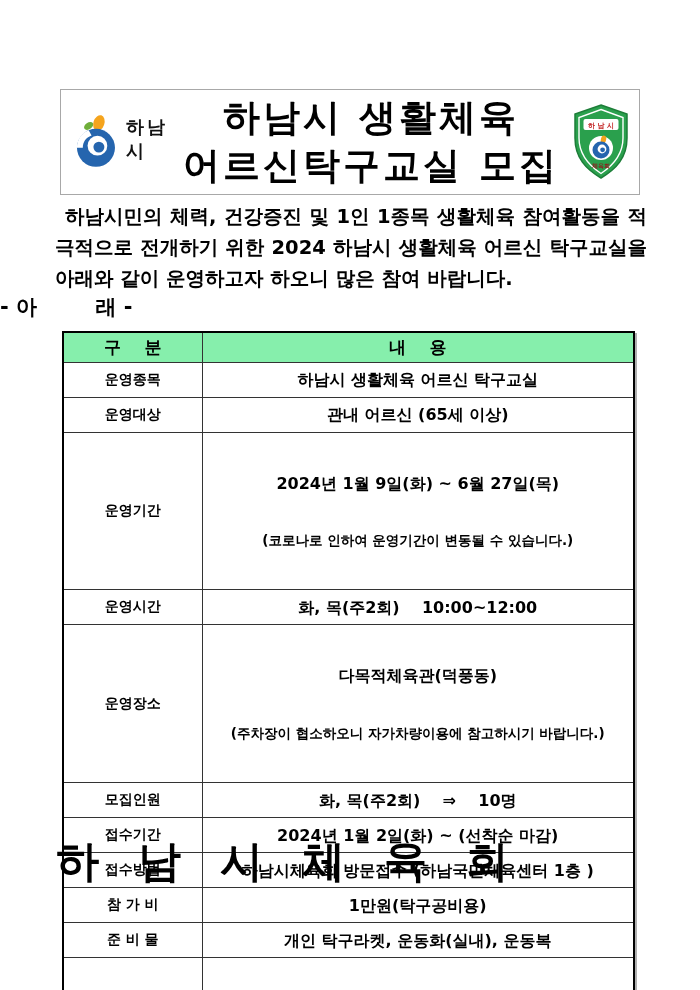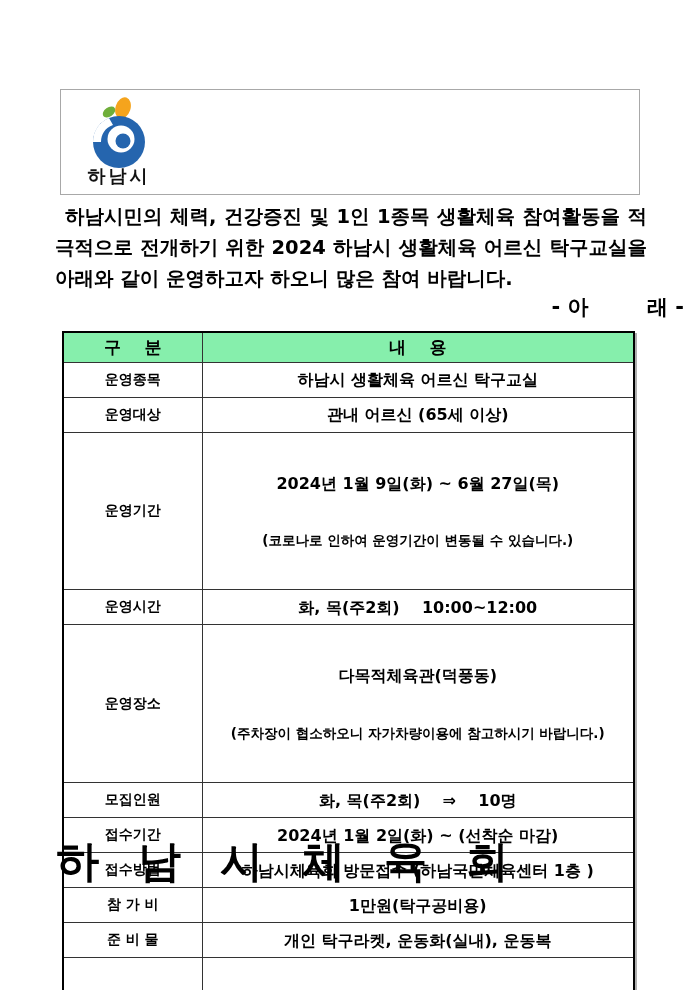--- a/index.html
+++ b/index.html
@@ -3,30 +3,30 @@
 <meta charset="utf-8">
 <style>
   * { margin:0; padding:0; box-sizing:border-box; }
   html,body { background:#fff; }
   body { font-family:"DejaVu Sans", sans-serif; font-weight:700; color:#000; }
   .page { position:relative; width:700px; height:990px; background:#fff; overflow:hidden; margin:0 auto; }
 
   
   .header-box { position:absolute; left:60px; top:89px; width:580px; height:106px;
     border:1px solid #a8a8a8; display:flex; align-items:center; padding:0 5px; background:#fff; }
-  .city-logo { width:106px; display:flex; flex-direction:column; align-items:center; }
+  .city-logo { width:106px; display:flex; align-items:center; }
   .city-logo-label { font-size:18px; letter-spacing:3px; margin-top:-7px; color:#111; }
   .title-block { flex:1; text-align:center; }
   .title-line { font-size:37px; line-height:48px; letter-spacing:3px; white-space:pre; color:#000; }
   .shield-wrap { width:62px; margin-right:2px; display:flex; justify-content:center; }
 
   
   .intro { position:absolute; left:55px; top:201px; width:592px; font-size:19.5px;
     line-height:31px; text-align:justify; text-indent:10px; color:#000; }
-  .below-marker { position:absolute; top:293px; left:0; width:684px; text-align:right;
+  .below-marker { position:absolute; top:293px; left:0; width:684px; text-align:left;
     font-size:21px; white-space:pre; }
 
   
   table.info { position:absolute; left:62px; top:331px; width:573px; border-collapse:collapse;
     table-layout:fixed; background:#fff; border:2.5px solid #000;
     box-shadow:2px 2px 0 rgba(110,110,110,.55); }
   table.info th, table.info td { border:1px solid #333; vertical-align:middle; }
   table.info thead th { background:#86efac; height:30px; font-size:17px; white-space:pre;
     text-align:center; font-weight:700; }
   td.label { font-size:14px; text-align:center; white-space:pre; }
@@ -48,20 +48,38 @@
     <div class="city-logo">
       <svg width="82" height="74" viewBox="0 0 82 74">
         <ellipse cx="31" cy="15" rx="7" ry="4.5" transform="rotate(-35 31 15)" fill="#6fae3a"></ellipse>
         <ellipse cx="45" cy="11" rx="7.5" ry="11" transform="rotate(18 45 11)" fill="#f5a41d"></ellipse>
         <circle cx="41" cy="45" r="26" fill="#2565ae"></circle>
         <circle cx="43" cy="42" r="13.5" fill="#ffffff"></circle>
         <circle cx="45" cy="44" r="7.5" fill="#2565ae"></circle>
         <path d="M15,45 C15,34 21,25 31,21 L35,28 C27,31 23,37 23,45 Z" fill="#ffffff"></path>
       </svg>
       <div class="city-logo-label">하남시</div>
+    </div>
+    <div class="title-block">
+      <div class="title-line">하남시 생활체육</div>
+      <div class="title-line">어르신탁구교실 모집</div>
+    </div>
+    <div class="shield-wrap">
+      <svg width="58" height="78" viewBox="0 0 58 78">
+        <path d="M29,2 L55,11 L55,35 C55,55 44,66 29,75 C14,66 3,55 3,35 L3,11 Z" fill="#2aa04d" stroke="#1d7d38" stroke-width="1.5"></path>
+        <path d="M29,6.5 L51,14.5 L51,35 C51,52 41,62.5 29,70.5 C17,62.5 7,52 7,35 L7,14.5 Z" fill="none" stroke="#ffffff" stroke-width="1.4"></path>
+        <rect x="11.5" y="16" width="35" height="11" rx="2" fill="#ffffff"></rect>
+        <text x="29" y="24.5" font-size="7" font-weight="700" fill="#c22121" text-anchor="middle">하 남 시</text>
+        <circle cx="29" cy="45" r="12" fill="#ffffff"></circle>
+        <ellipse cx="31.5" cy="36.5" rx="2.6" ry="4" transform="rotate(15 31.5 36.5)" fill="#f5a41d"></ellipse>
+        <circle cx="29" cy="47" r="8.5" fill="#2565ae"></circle>
+        <circle cx="30" cy="46" r="4.4" fill="#ffffff"></circle>
+        <circle cx="30.6" cy="46.8" r="2.4" fill="#2565ae"></circle>
+        <text x="29" y="64.5" font-size="6" font-weight="700" fill="#8e2020" text-anchor="middle">체육회</text>
+      </svg>
     </div>
   </div>
 
   <div class="intro">하남시민의 체력, 건강증진 및 1인 1종목 생활체육 참여활동을 적극적으로 전개하기 위한 2024 하남시 생활체육 어르신 탁구교실을 아래와 같이 운영하고자 하오니 많은 참여 바랍니다.</div>
   <div class="below-marker">- 아        래 -</div>
 
   <table class="info">
     <colgroup>
         <col style="width:139px">
         <col>

